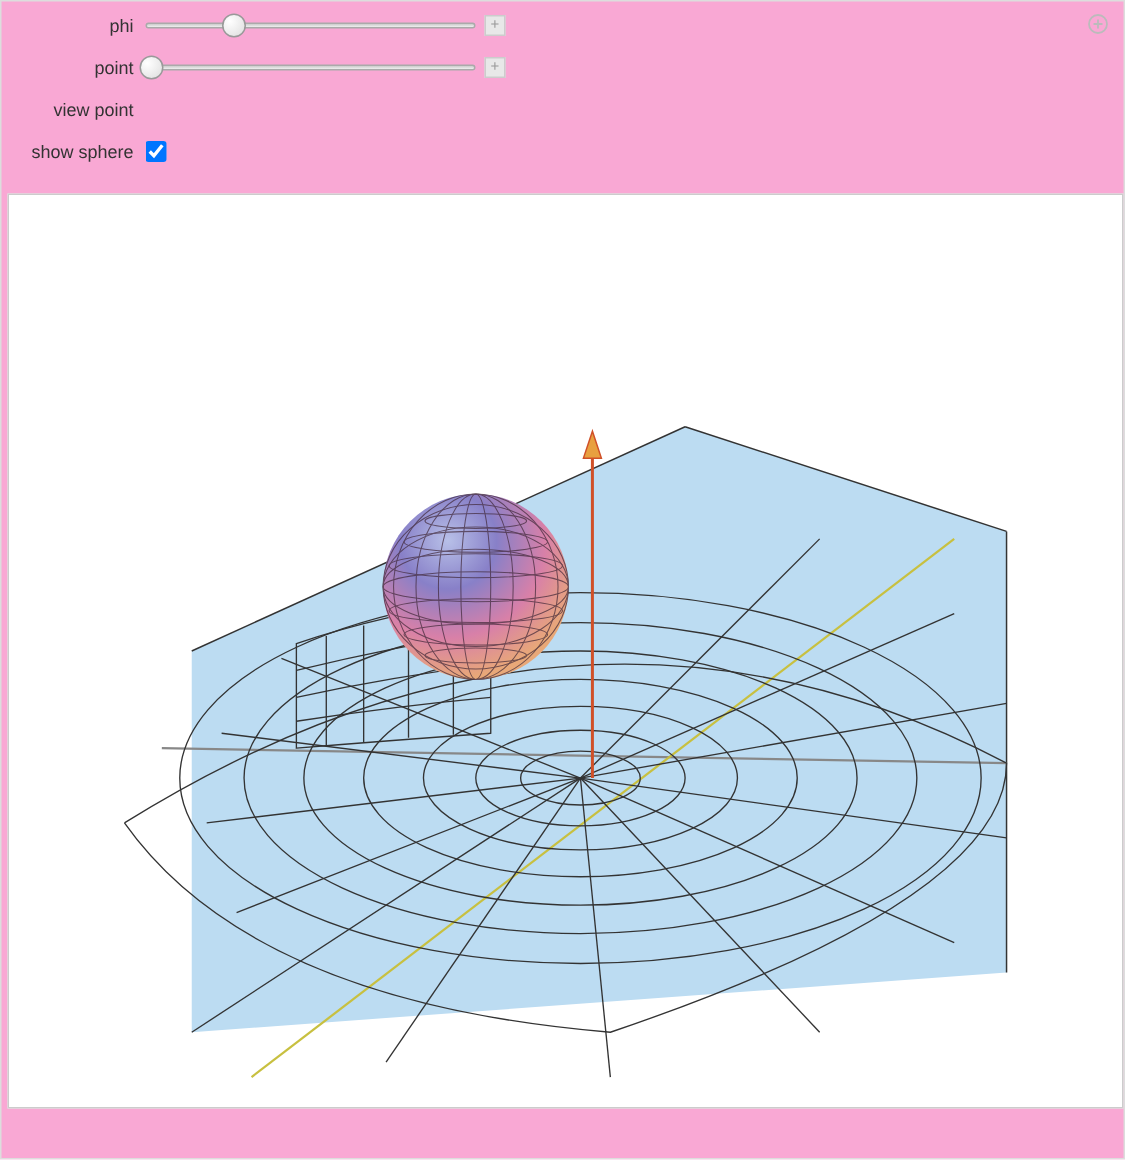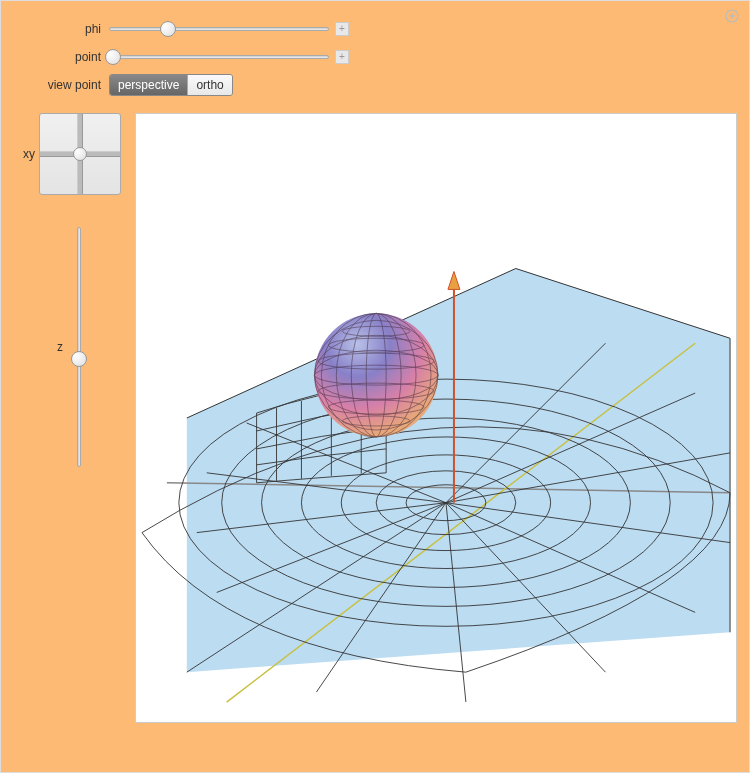--- a/index.html
+++ b/index.html
@@ -5,24 +5,24 @@
     * { box-sizing: border-box; margin: 0; padding: 0; }
     body {
       font-family: -apple-system, BlinkMacSystemFont, "Segoe UI", Arial, sans-serif;
       font-size: 12px;
       background: #fff;
       color: #333;
     }
     .panel {
       width: 750px;
       height: 773px;
-      background: #fdba74;
+      background: #f9a8d4;
       border: 1px solid #ddd;
       position: relative;
-      padding: 12px;
+      padding: 0;
     }
     .expand-icon {
       position: absolute;
       top: 8px;
       right: 10px;
       width: 14px;
       height: 14px;
       color: #bbb;
       cursor: pointer;
     }
@@ -241,49 +241,31 @@
       <div class="control-label">point</div>
       <div class="slider-track">
         <div class="slider-rail"></div>
         <div class="slider-thumb" style="left:2%"></div>
       </div>
       <div class="slider-plus">+</div>
     </div>
 
     <div class="control-row">
       <div class="control-label">view point</div>
-      <div class="toggle-group">
-        <button class="toggle-btn active">perspective</button>
-        <button class="toggle-btn">ortho</button>
-      </div>
-    </div>
-
+    </div>
+
+    <div class="control-row">
+      <div class="control-label">show sphere</div>
+      <input type="checkbox" class="checkbox" checked="" style="">
+    </div>
 
   </div>
 
   <div class="body-area">
 
-    <div class="left-controls">
-
-      <div class="xy-control">
-        <div class="xy-label">xy</div>
-        <div class="xy-pad">
-          <div class="xy-thumb"></div>
-        </div>
-      </div>
-
-      <div class="z-control">
-        <div class="z-label">z</div>
-        <div class="vslider-track">
-          <div class="vslider-rail"></div>
-          <div class="vslider-thumb" style="top:55%"></div>
-        </div>
-      </div>
-
-    </div>
 
     <div class="viewport">
       <svg viewBox="0 0 600 610">
 
         <polygon points="50,560 595,520 595,225 380,155 50,305" fill="#bcdcf2"></polygon>
 
         <line x1="50" y1="305" x2="380" y2="155" stroke="#333" stroke-width="1"></line>
         <line x1="380" y1="155" x2="595" y2="225" stroke="#333" stroke-width="1"></line>
         <line x1="595" y1="225" x2="595" y2="520" stroke="#333" stroke-width="1"></line>
 

